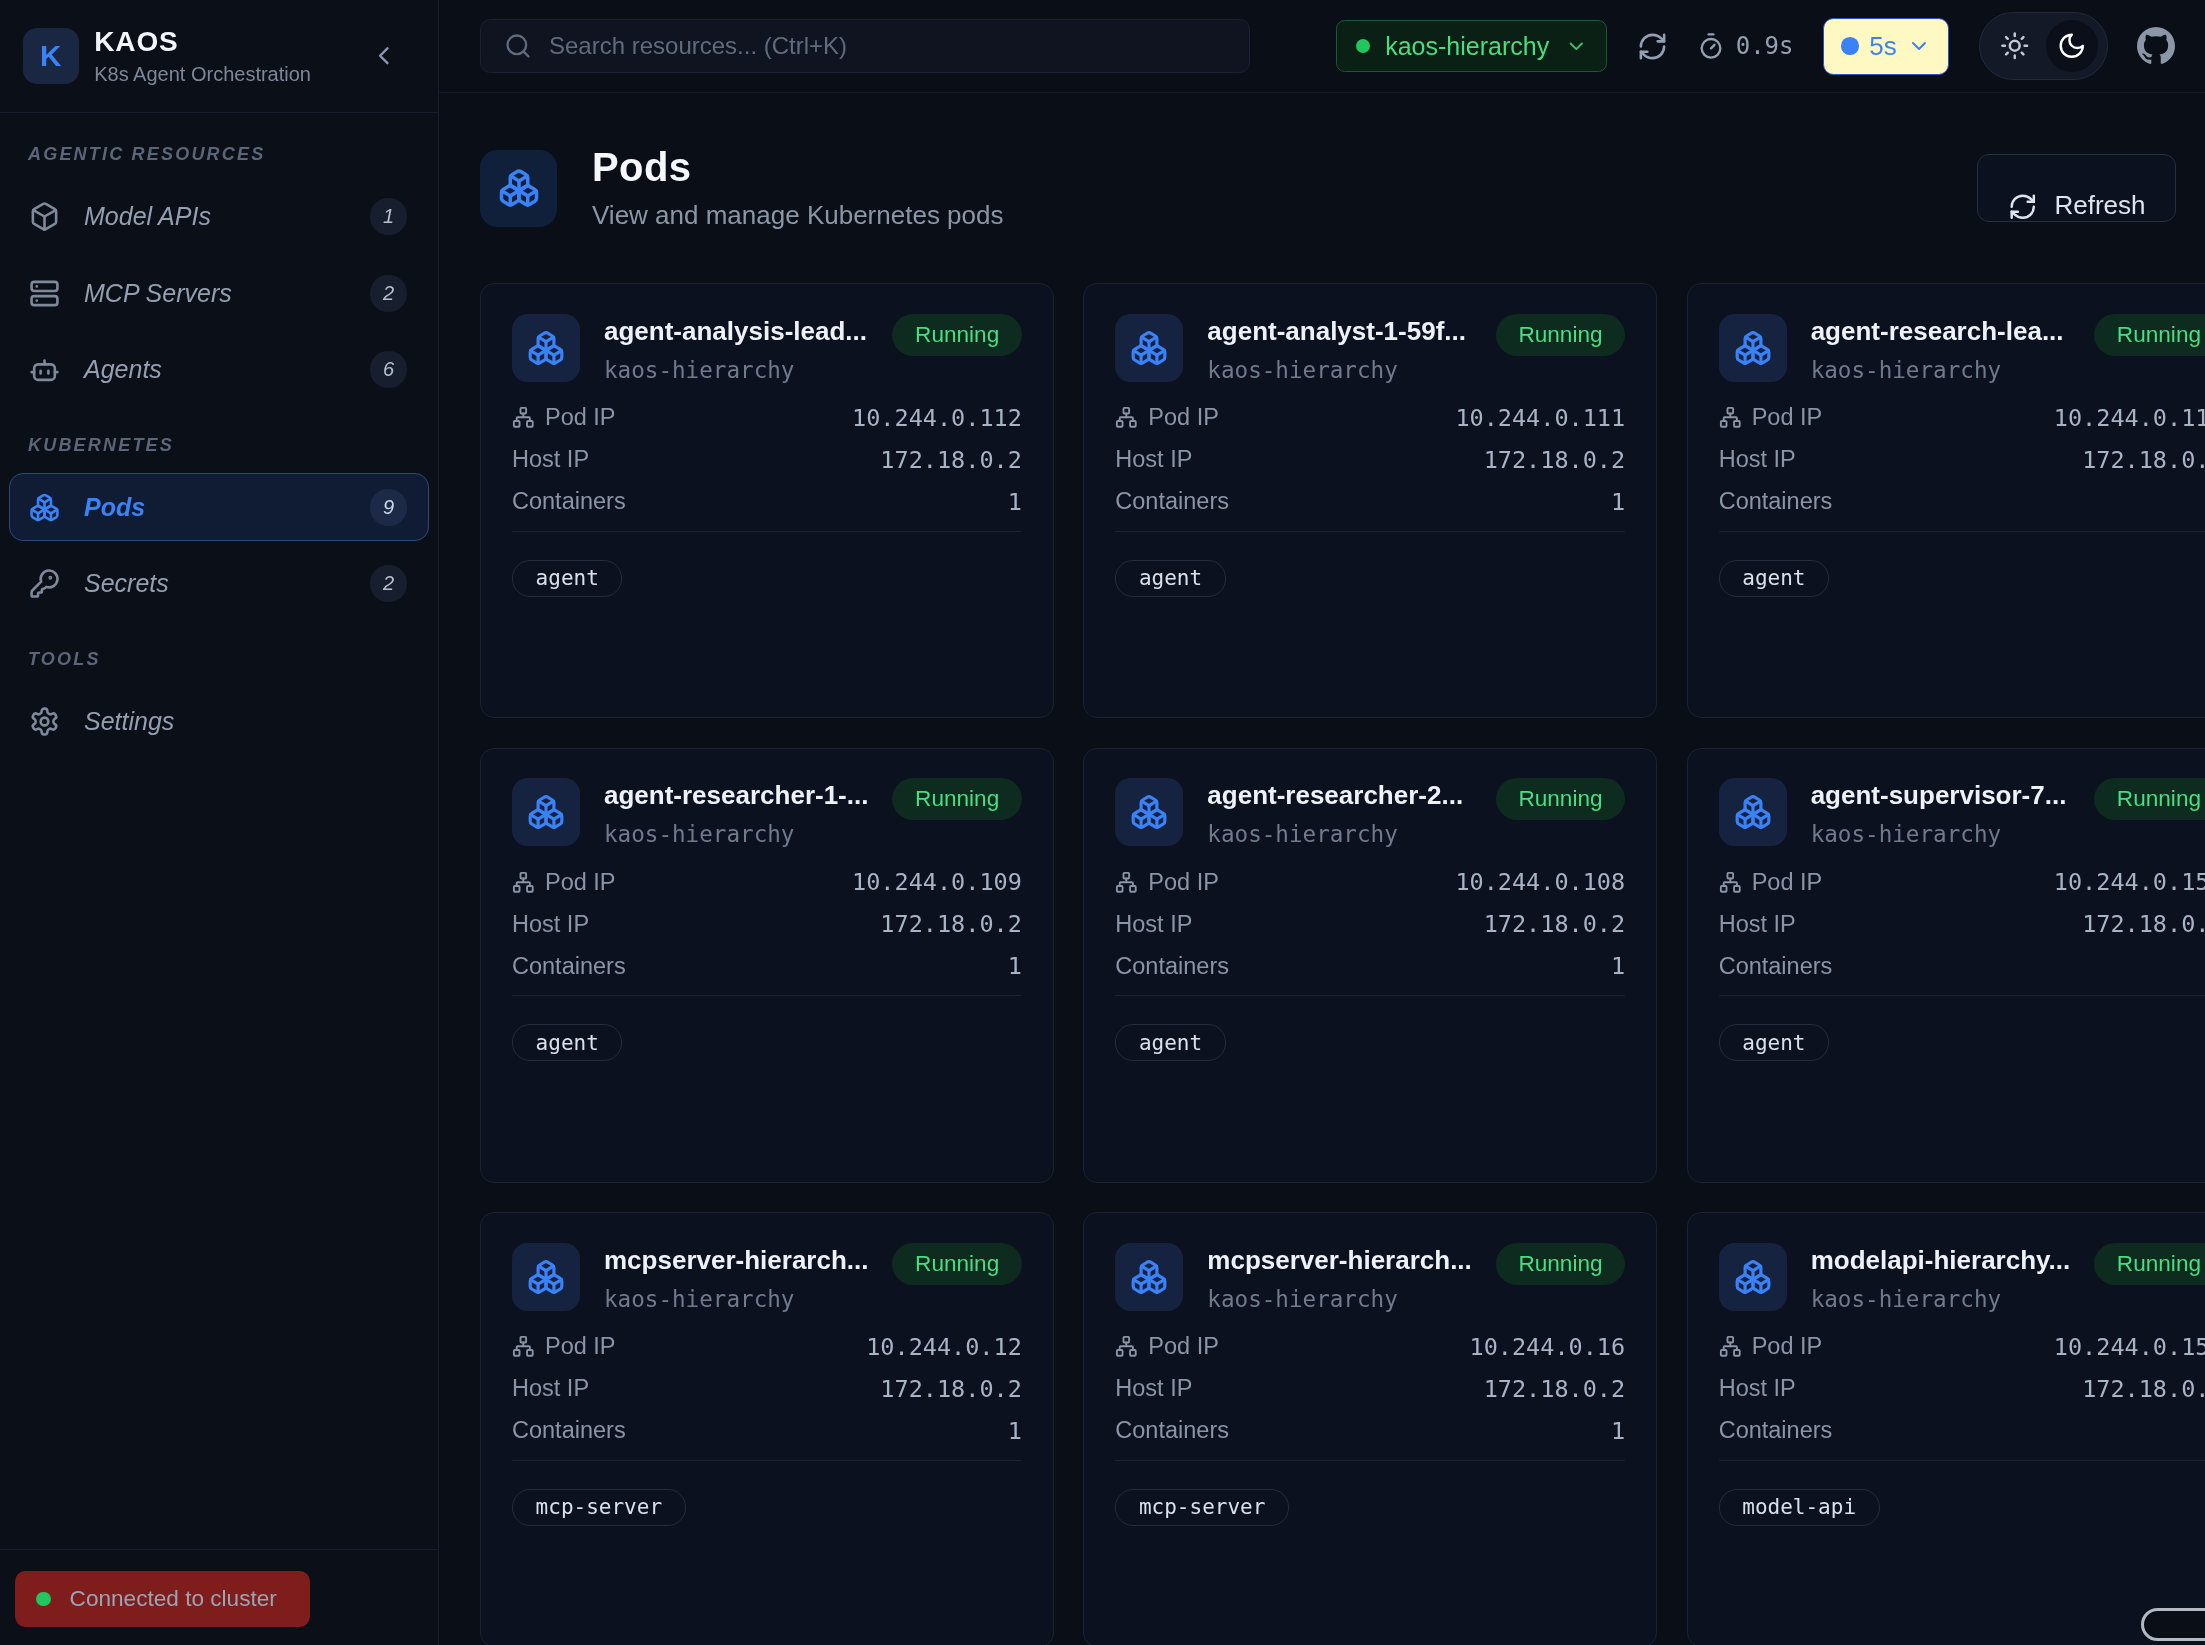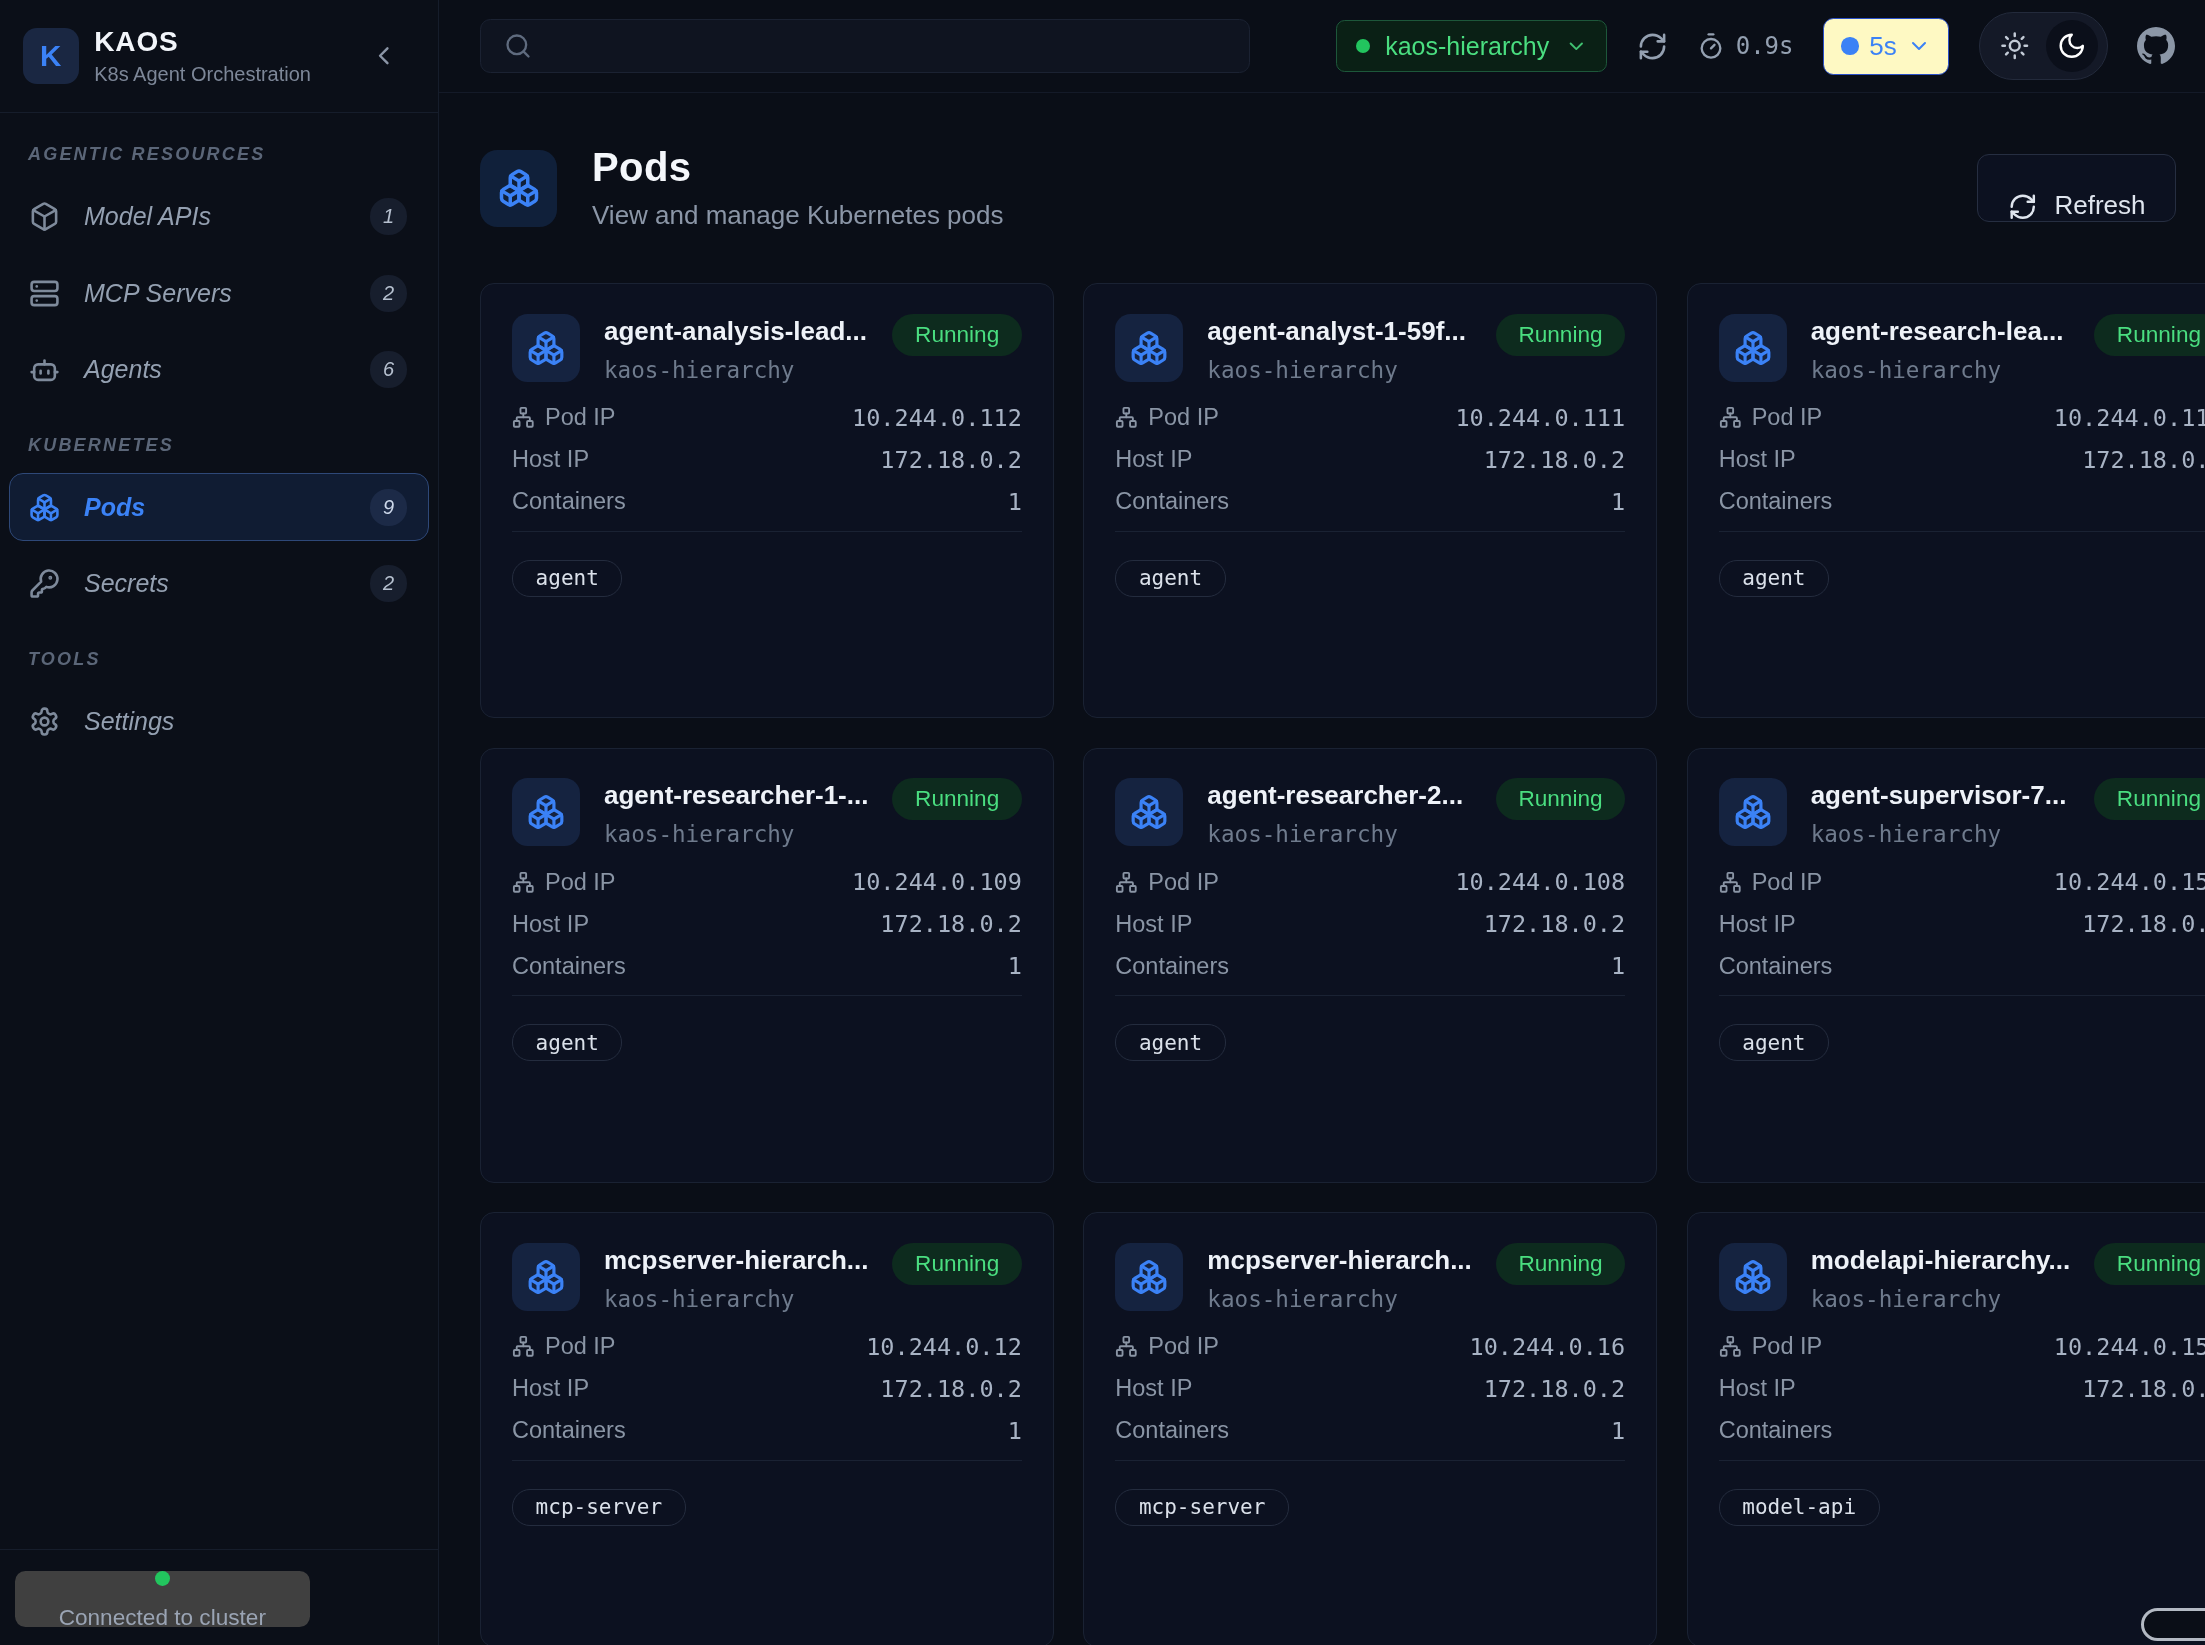--- a/index.html
+++ b/index.html
@@ -69,23 +69,23 @@
     font-size:20px; display:flex; align-items:center; justify-content:center;
     padding:0 10.4px;
   }
   .sb-item.active .sb-badge { background:#1c2a47; color:#cdd8ea; }
   .sb-footer {
     border-top:0.9px solid #161d2b;
     padding:21px 17.4px 19px 14.8px;
   }
   .conn-box {
     width:295px; height:56px; border-radius:10.4px;
-    background:#404040;
+    background:#7f1d1d;
     display:flex; align-items:center; gap:19px;
-    padding:0 21px; font-size:22.6px; color:#9aa4b4;flex-direction:column;
+    padding:0 21px; font-size:22.6px; color:#9aa4b4;
   }
   .dot { border-radius:50%; flex:0 0 auto; }
   .dot.green { width:14.8px; height:14.8px; background:#22c55e; }
   .dot.blue  { width:17.4px; height:17.4px; background:#3b82f6; }
 
   
   .main { flex:1; display:flex; flex-direction:column; min-width:0; }
 
   
   .topbar {
@@ -344,20 +344,21 @@
   <div class="main">
 
     <header class="topbar">
       <div class="search-box">
         <span>
           <svg width="28" height="28" viewBox="0 0 24 24" fill="none" stroke="currentColor" stroke-width="2" stroke-linecap="round" stroke-linejoin="round">
               <circle cx="11" cy="11" r="8"></circle>
               <line x1="21" y1="21" x2="16.65" y2="16.65"></line>
             </svg>
         </span>
+        <input type="text" placeholder="Search resources... (Ctrl+K)" style="">
       </div>
 
       <div class="topbar-right">
         <button class="ns-pill">
           <span class="dot green" style="width:14px;height:14px;"></span>
           <span>kaos-hierarchy</span>
           <span>
             <svg width="22.6" height="22.6" viewBox="0 0 24 24" fill="none" stroke="currentColor" stroke-width="2" stroke-linecap="round" stroke-linejoin="round">
                 <path d="m6 9 6 6 6-6"></path>
               </svg>

